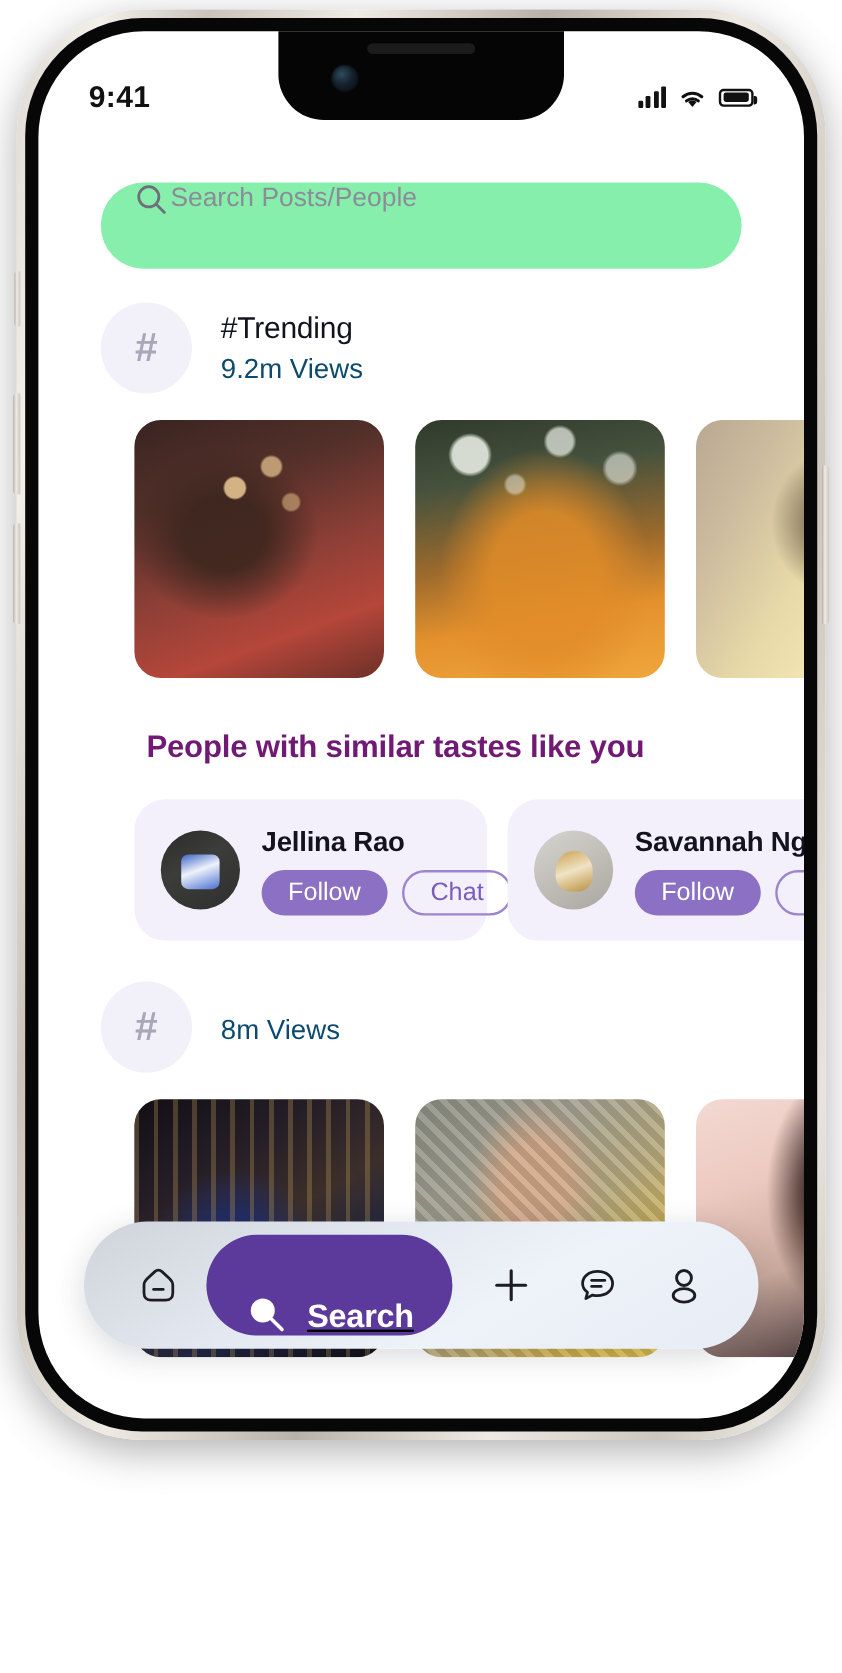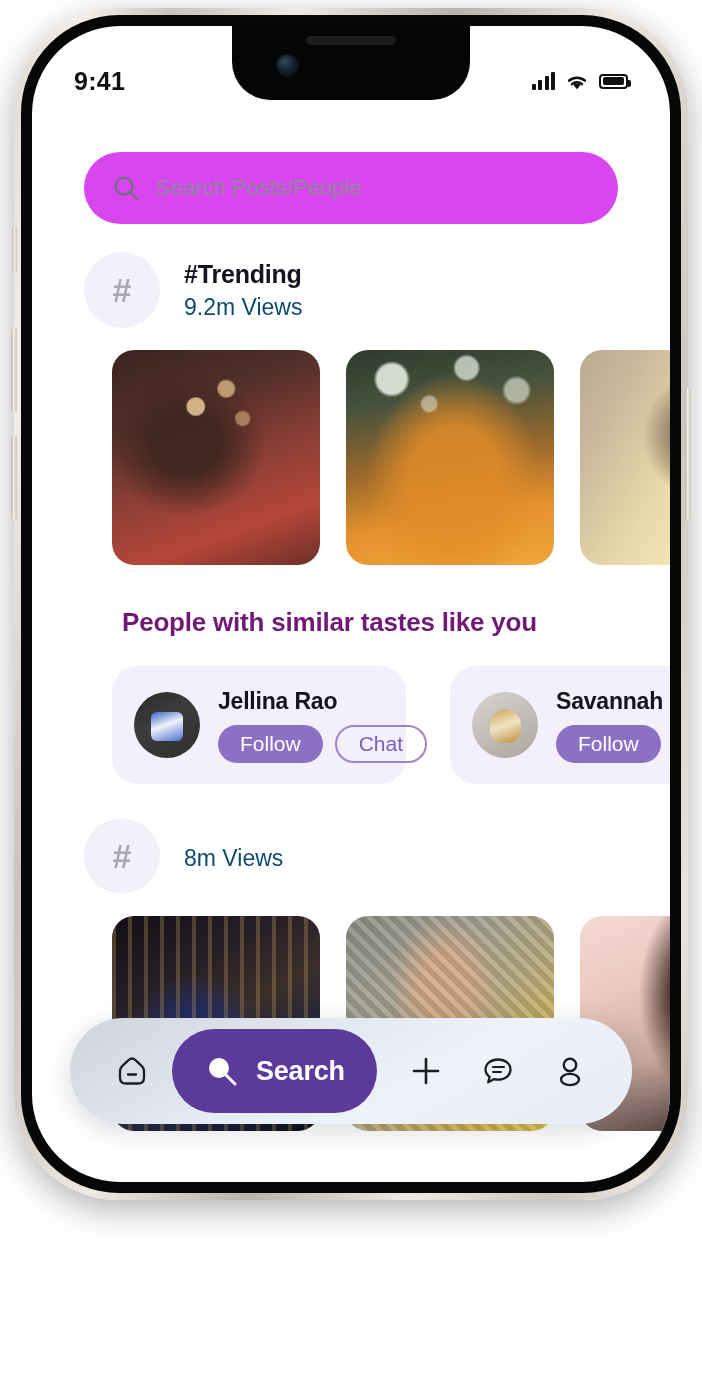--- a/index.html
+++ b/index.html
@@ -89,39 +89,39 @@
     padding-top:96px;
   }
   #page-title{
     font-size:38px; font-weight:700; color:#13131f;
     letter-spacing:-.5px; padding:26px 0 0 52px;
   }
 
   
   #search-bar{
     margin:30px 52px 0 52px; height:72px;
-    background:#d946ef; border-radius:36px;
-    display:flex; align-items:center; gap:16px; padding:0 28px;
+    background:#86efac; border-radius:36px;
+    display:flex; align-items:flex-start; gap:2px; padding:0 28px;
   }
   #search-input{
     border:none; background:transparent; outline:none;
     font-family:"Liberation Sans", sans-serif;
     font-size:22px; color:#3a3a46; flex:1;
   }
   #search-input::placeholder{ color:#8c8c99; }
 
   
   .tag-head{ display:flex; align-items:center; gap:24px; padding:28px 52px 0 52px; }
   .tag-circle{
     width:76px; height:76px; border-radius:50%;
     background:#f2f0f9;
     display:flex; align-items:center; justify-content:center;
     font-size:34px; font-weight:600; color:#a9a6b8;
   }
-  .tag-name{ font-size:25px; font-weight:700; color:#13131f; letter-spacing:-.2px; }
+  .tag-name{ font-size:25px; font-weight:400; color:#13131f; letter-spacing:-.2px; }
   .tag-views{ font-size:23px; color:#0c4a6e; margin-top:5px; }
 
   
   .photo-row{ display:flex; gap:26px; padding:22px 0 0 80px; overflow:hidden; }
   .photo{
     flex:0 0 auto; width:208px; height:215px;
     border-radius:22px; overflow:hidden; position:relative;
   }
   .photo > span{ position:absolute; inset:0; display:block; }
 
@@ -159,21 +159,21 @@
   .ph-pink     { background:linear-gradient(160deg,#f3d9d2 0%,#ecc9c0 30%,#c9a99c 58%,#4a3a3c 88%,#1d1619 100%); }
   .ph-pink::after{ content:""; position:absolute; left:18%; top:0; width:74%; height:100%;
     background:radial-gradient(ellipse at 54% 36%, rgba(60,40,38,.85) 0 26%, transparent 52%);}
   .ph-pink > span{ background:radial-gradient(ellipse at 60% 44%, rgba(214,168,148,.9) 0 14%, transparent 32%); }
 
   
   #people-title{
     font-size:26px; font-weight:700; color:#701a75;
     padding:42px 0 0 90px; letter-spacing:-.2px;
   }
-  #people-row{ display:flex; gap:44px; padding:28px 0 0 80px; overflow:hidden; }
+  #people-row{ display:flex; gap:17px; padding:28px 0 0 80px; overflow:hidden; }
   .person-card{
     flex:0 0 auto; width:294px; height:118px;
     background:#f3f0fb; border-radius:26px;
     display:flex; align-items:center; gap:18px; padding:0 22px;
   }
   .avatar{ width:66px; height:66px; border-radius:50%; flex:0 0 auto; overflow:hidden; position:relative; }
   .av-jellina{ background:linear-gradient(150deg,#2a2a2a 0%,#3c3c3a 40%,#2f2f2f 100%); }
   .av-jellina::after{ content:""; position:absolute; left:26%; top:30%; width:48%; height:44%;
     background:linear-gradient(160deg,#3b63c4 0%,#eef2fb 45%,#4a6fd0 100%); border-radius:6px; }
   .av-savannah{ background:linear-gradient(150deg,#d6d4d0 0%,#bfbcb6 55%,#a9a6a0 100%); }
@@ -203,22 +203,22 @@
     position:absolute; left:38px; right:38px; bottom:58px; height:106px;
     border-radius:53px;
     background:linear-gradient(150deg,#cfd3da 0%,#e4e9f1 38%,#eef2f9 62%,#e7ecf5 100%);
     display:flex; align-items:center; padding:0 26px;
     box-shadow:0 6px 26px rgba(40,45,60,.18);
     z-index:25;
   }
   #nav-home{ width:72px; display:flex; justify-content:center; cursor:pointer; }
   #nav-search{
     height:84px; background:#5b3a9b; border-radius:42px;
-    display:flex; align-items:center; gap:16px; padding:0 32px;
-    margin-left:4px; cursor:pointer;
+    display:flex; align-items:flex-end; gap:16px; padding:0 32px;
+    margin-left:4px; cursor:pointer;text-decoration:underline;
   }
   #nav-search-label{ color:#fff; font-size:27px; font-weight:700; letter-spacing:-.2px; }
   #nav-rest{ flex:1; display:flex; align-items:center; justify-content:space-around; padding-left:14px; }
   .nav-ico{ cursor:pointer; display:flex; align-items:center; justify-content:center; }
 </style>
 </head>
 <body>
 
 <div id="phone-frame">
   <div id="phone-body">

